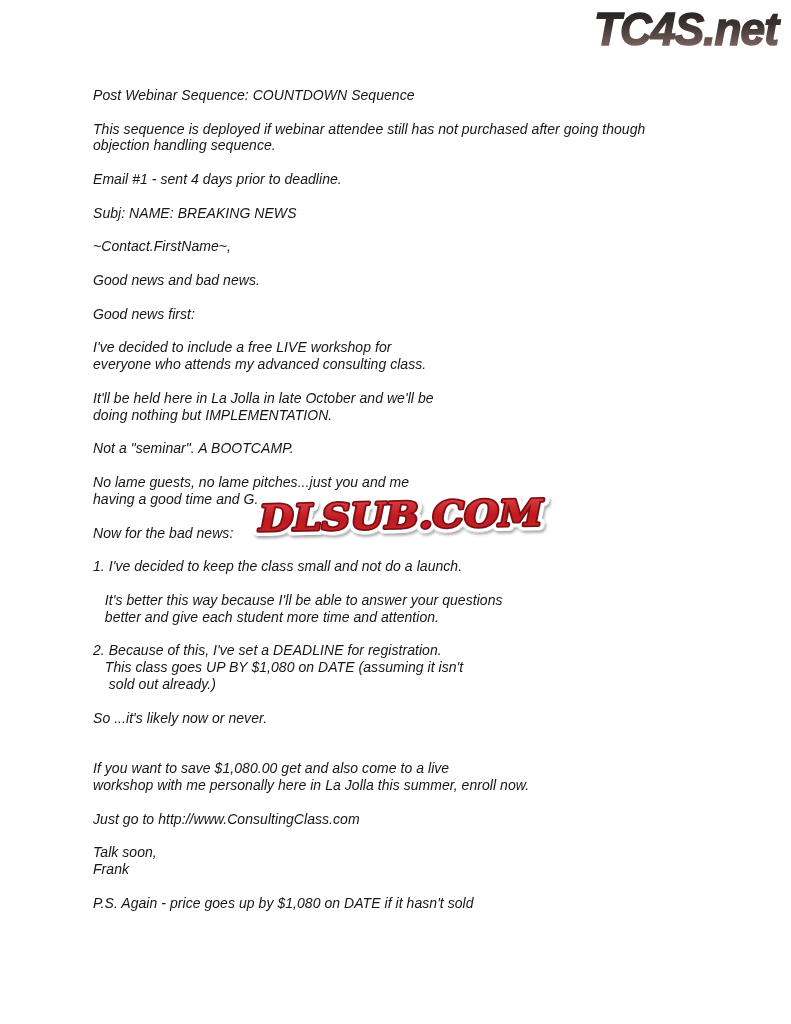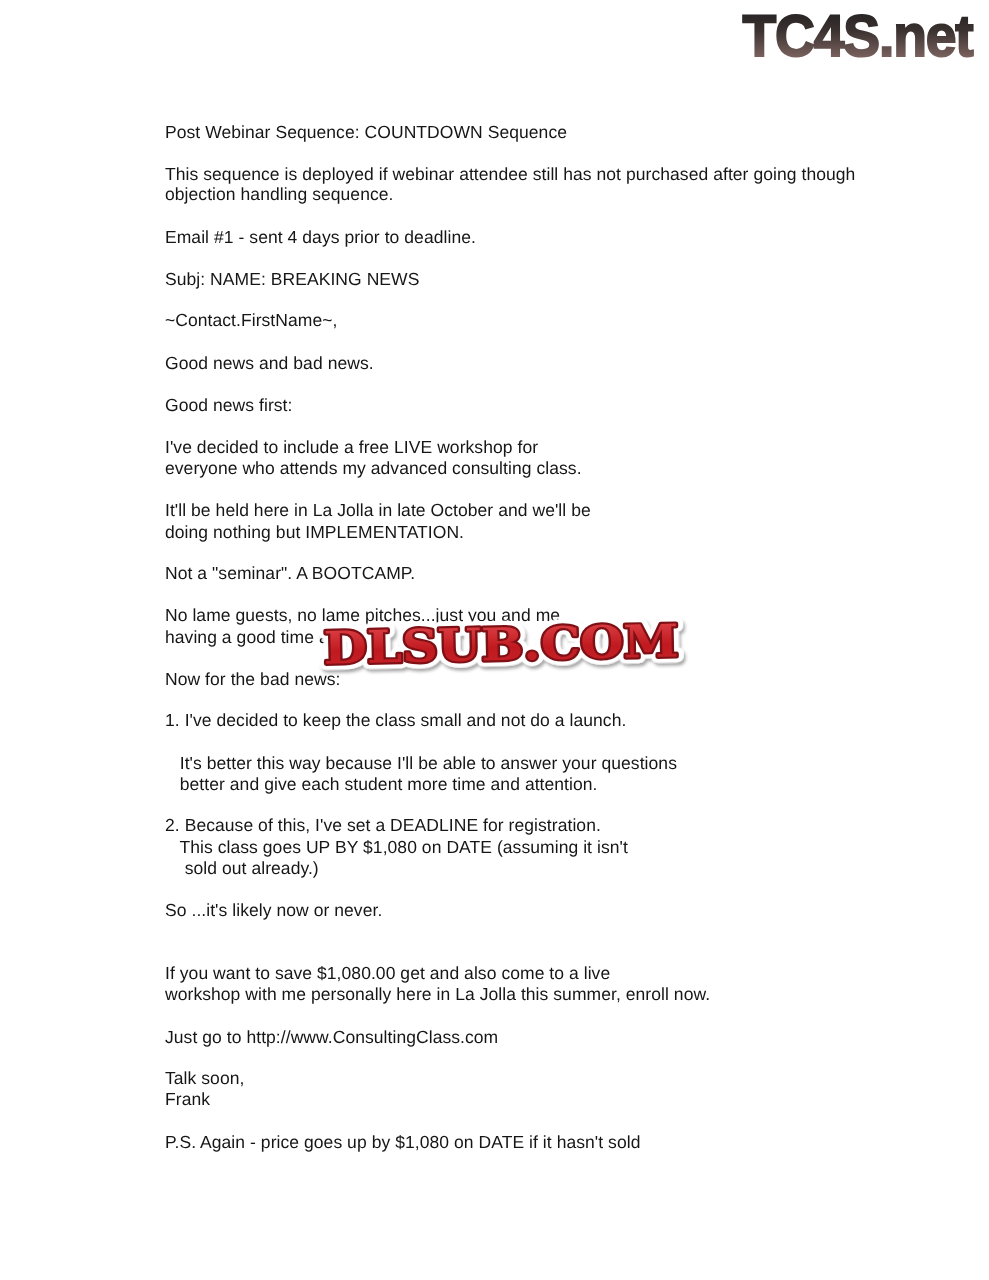--- a/index.html
+++ b/index.html
@@ -6,30 +6,30 @@
   body {
     width: 791px; height: 1024px;
     background: #ffffff;
     position: relative;
     overflow: hidden;
     font-family: "Liberation Sans", sans-serif;
   }
   .page {
     position: absolute; inset: 0;
     background: #ffffff;
+    font-style: italic;
   }
   .doc {
     position: absolute;
-    left: 93px; top: 97px;
+    left: 93px; top: 87px;
     font-size: 14px;
     line-height: 16.83px;
     color: #161616;
     white-space: pre;
     letter-spacing: 0.05px;
-    margin-left: 39px;
   }
   .doc .line { min-height: 16.83px; }
   .logo-tc {
     position: absolute;
     top: 3px; right: 9px;
   }
   .tc-text {
     font-family: "Liberation Sans", sans-serif;
     font-weight: bold;
     font-size: 47px;

